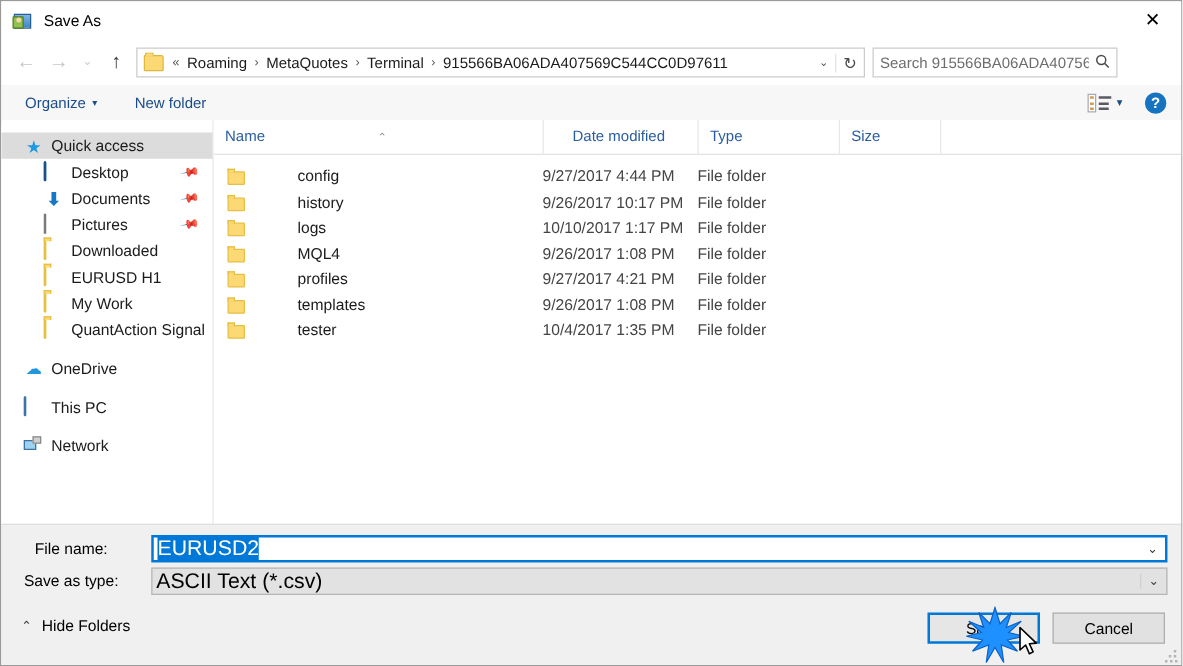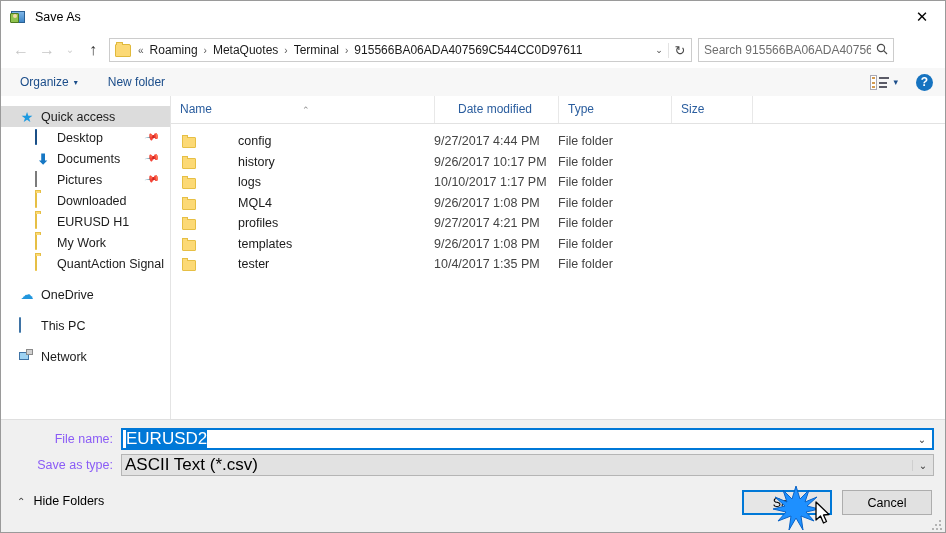--- a/index.html
+++ b/index.html
@@ -436,24 +436,24 @@
     position: absolute;
     left: 0;
     display: flex;
     align-items: center;
     width: 944px;
   }
   #row-filename { top: 8px; }
   #row-filetype { top: 34px; }
   .form-label {
     width: 120px;
-    text-align: right;
+    text-align: center;
     padding-right: 8px;
     font-size: 12.5px;
-    color: #8b5cf6;
+    color: #000000;
     box-sizing: border-box;
   }
   .combo {
     flex: 1;
     height: 22px;
     margin-right: 11px;
     box-sizing: border-box;
     display: flex;
     align-items: center;
     position: relative;

